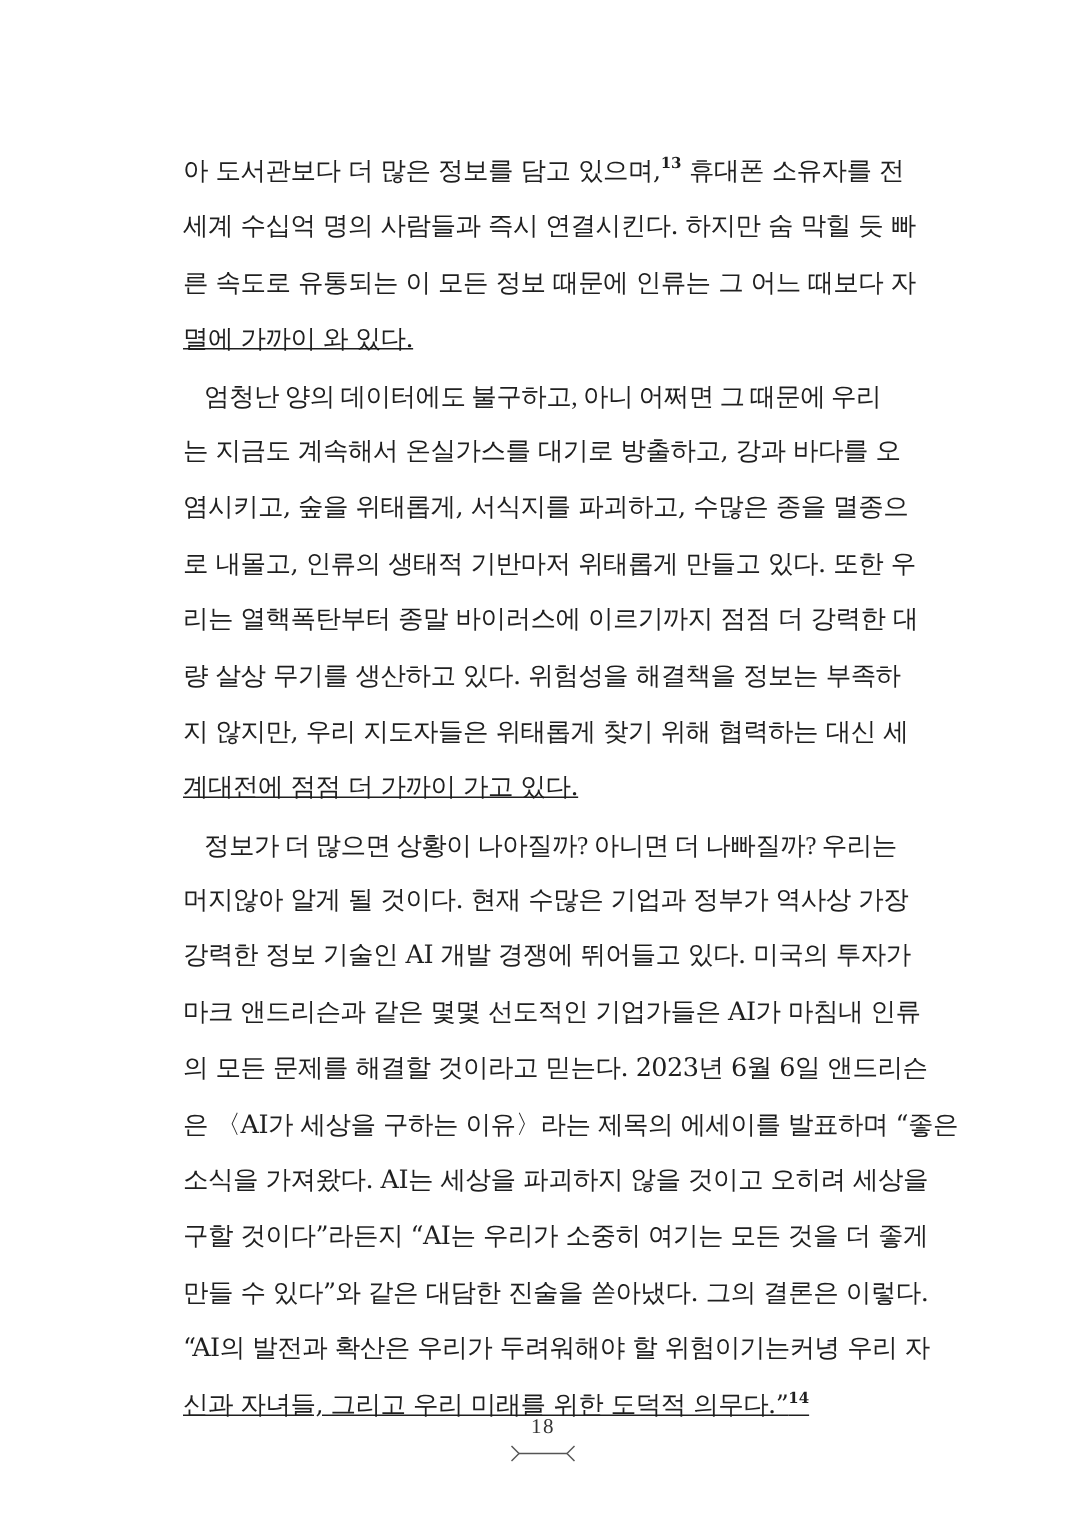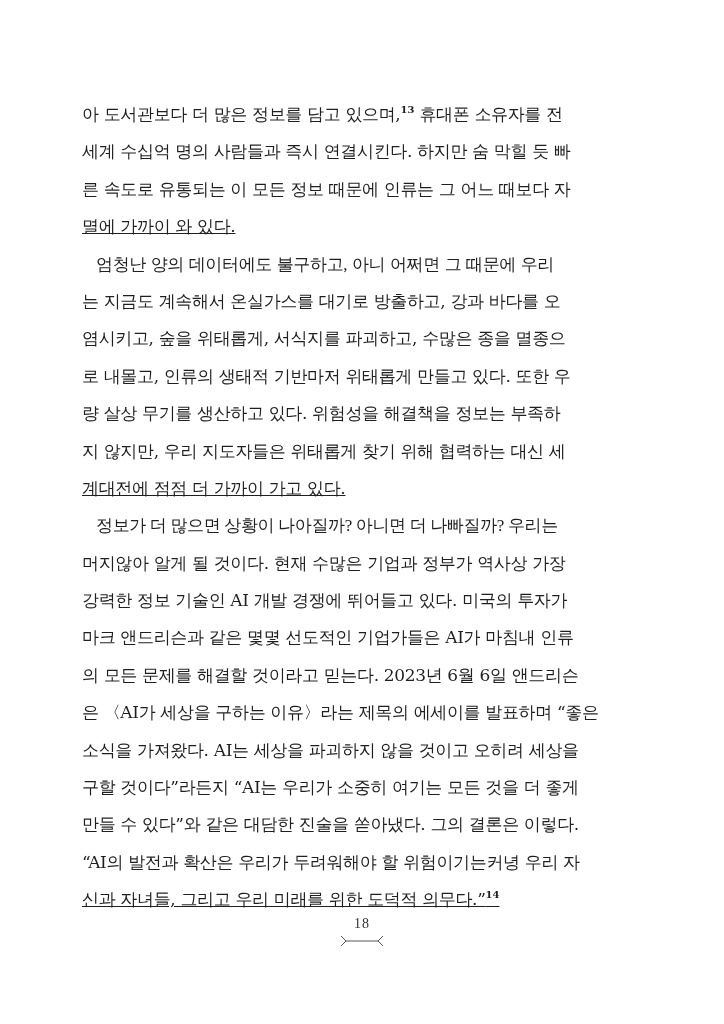--- a/index.html
+++ b/index.html
@@ -29,41 +29,42 @@
       width: 472px;
     }
     .line {
       height: 37.4px;
       line-height: 37.4px;
       font-size: 17px;
       white-space: nowrap;
       letter-spacing: -0.35px;
       text-align: justify;
       text-align-last: justify;
+      margin-left: 40px;
     }
     .line.last {
       text-align-last: left;
       text-decoration: underline;
     }
     .line.indent {
       padding-left: 14px;
       font-family: Liberation Serif, serif;
     }
     sup.fn {
       font-size: 10px;
       font-weight: bold;
       vertical-align: 7px;
       line-height: 0;
       letter-spacing: 0;
     }
     .footer {
       position: absolute;
       left: 0;
       width: 724px;
-      top: 916px;
+      top: 944px;
       text-align: center;
     }
     .page-number {
       font-family: "Liberation Serif", serif;
       font-size: 14px;
       color: #333;
       letter-spacing: 1px;
     }
     .ornament {
       display: block;
@@ -81,20 +82,21 @@
       <div class="line">세계 수십억 명의 사람들과 즉시 연결시킨다. 하지만 숨 막힐 듯 빠</div>
       <div class="line">른 속도로 유통되는 이 모든 정보 때문에 인류는 그 어느 때보다 자</div>
       <div class="line last">멸에 가까이 와 있다.</div>
     </div>
 
     <div>
       <div class="line indent">엄청난 양의 데이터에도 불구하고, 아니 어쩌면 그 때문에 우리</div>
       <div class="line">는 지금도 계속해서 온실가스를 대기로 방출하고, 강과 바다를 오</div>
       <div class="line">염시키고, 숲을 위태롭게, 서식지를 파괴하고, 수많은 종을 멸종으</div>
       <div class="line">로 내몰고, 인류의 생태적 기반마저 위태롭게 만들고 있다. 또한 우</div>
+      <div class="line">리는 열핵폭탄부터 종말 바이러스에 이르기까지 점점 더 강력한 대</div>
       <div class="line">량 살상 무기를 생산하고 있다. 위험성을 해결책을 정보는 부족하</div>
       <div class="line">지 않지만, 우리 지도자들은 위태롭게 찾기 위해 협력하는 대신 세</div>
       <div class="line last">계대전에 점점 더 가까이 가고 있다.</div>
     </div>
 
     <div>
       <div class="line indent">정보가 더 많으면 상황이 나아질까? 아니면 더 나빠질까? 우리는</div>
       <div class="line">머지않아 알게 될 것이다. 현재 수많은 기업과 정부가 역사상 가장</div>
       <div class="line">강력한 정보 기술인 AI 개발 경쟁에 뛰어들고 있다. 미국의 투자가</div>
       <div class="line">마크 앤드리슨과 같은 몇몇 선도적인 기업가들은 AI가 마침내 인류</div>

